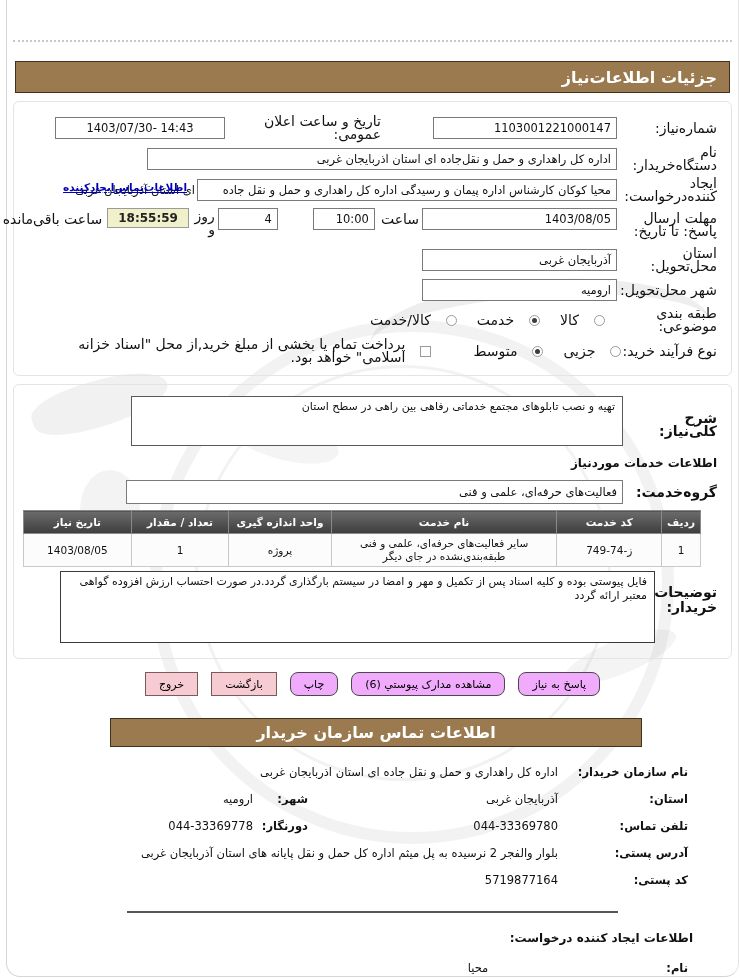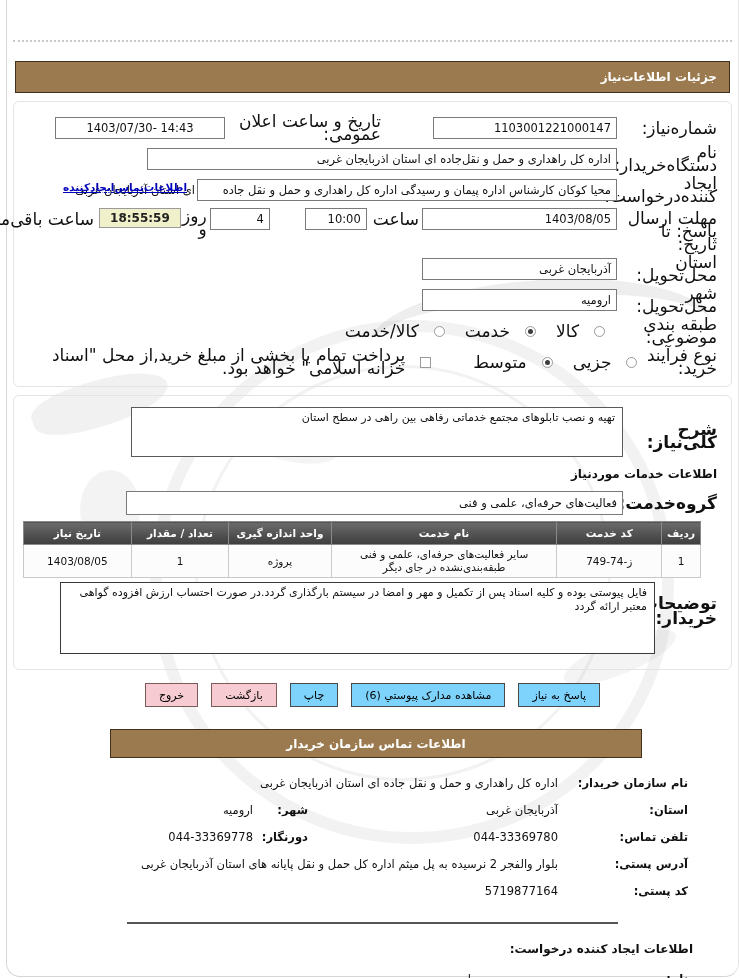--- a/index.html
+++ b/index.html
@@ -19,32 +19,32 @@
   .wm-c2{left:195px;top:365px;width:410px;height:410px;border:3px solid rgba(130,130,130,.10);border-radius:50%;}
   .wm-arc{left:370px;top:280px;width:340px;height:90px;border-top:16px solid rgba(150,150,150,.16);border-radius:50%;transform:rotate(-4deg);}
   .wm-b1{left:30px;top:380px;width:140px;height:46px;background:rgba(120,120,120,.10);border-radius:40% 60% 50% 50%;transform:rotate(-18deg);}
   .wm-b2{left:80px;top:470px;width:60px;height:80px;background:rgba(120,120,120,.09);border-radius:50%;}
   .wm-b3{left:230px;top:420px;width:110px;height:40px;background:rgba(120,120,120,.08);border-radius:50%;transform:rotate(14deg);}
   .wm-b4{left:560px;top:640px;width:120px;height:34px;background:rgba(120,120,120,.08);border-radius:50%;transform:rotate(-22deg);}
 
   .top-strip{height:40px;margin:0 6px;border-bottom:2px dotted #c8c8c8;}
   .bar{
     background:#9a7a4e;border:1px solid #40301c;color:#fff;
-    font-size:12px;font-weight:bold;
+    font-size:16px;font-weight:bold;
     display:flex;align-items:center;
   }
   .main-bar{height:30px;margin:19px 8px 0;padding:0 12px;}
   .contact-bar{height:27px;width:530px;margin:22px 96px 0 0;justify-content:center;}
 
   .panel{border:1px solid #e4e4e4;border-radius:6px;background:transparent;}
   .panel-top{margin:8px 6px 0;padding:8px 4px 6px;}
   .panel-mid{margin:8px 6px 0;padding:6px 4px 10px;}
 
   .frow{display:flex;align-items:center;margin:5px 10px;min-height:24px;}
-  .lbl{font-size:17px;line-height:13px;}
+  .lbl{font-size:14px;line-height:13px;}
   .lbl-w{width:100px;flex-shrink:0;}
   .b{font-weight:bold;}
   .ibox{
     height:22px;border:1px solid #7a7a7a;background:#fff;font-size:11.5px;
     display:flex;align-items:center;padding:0 5px;box-sizing:border-box;flex-shrink:0;
   }
   .num{direction:ltr;unicode-bidi:isolate;}
   .tarea{border:1px solid #5a5a5a;background:#fff;font-size:11px;padding:3px 7px;box-sizing:border-box;line-height:14px;}
 
   .glitch{position:relative;width:140px;height:18px;flex-shrink:0;}
@@ -63,21 +63,21 @@
     background:linear-gradient(#6b6b6b,#3e3e3e);color:#fff;font-size:10.5px;font-weight:bold;
     border:1px solid #8a8a8a;padding:5px 2px;
   }
   table.svc td{
     background:#fcfcfc;font-size:10.5px;border:1px solid #c9c9c9;padding:3px 4px;text-align:center;line-height:13px;
   }
   .col-row{width:38px}.col-code{width:102px}.col-name{width:220px}.col-unit{width:100px}.col-qty{width:95px}.col-date{width:105px}
 
   .btns{display:flex;justify-content:center;gap:13px;margin:13px 0 0;}
   .btn{height:24px;border:1px solid #4a4a4a;font-size:11px;display:flex;align-items:center;padding:0 13px;cursor:pointer;font-family:inherit;}
-  .btn-green{background:#7dd3fc;}
+  .btn-green{background:#f0abfc;border-radius:8px;}
   .btn-pink{background:#f6ccd2;border-color:#7a5a5a;}
 
   .crow{display:flex;align-items:flex-start;padding-left:10px;margin:0 50px 13px 0;font-size:11.5px;}
   .clabel{font-weight:bold;width:130px;flex-shrink:0;}
   .clabel2{font-weight:bold;width:55px;flex-shrink:0;}
   .cval{width:250px;flex-shrink:0;}
   .cval-flex{flex:1;}
   .cval-c{width:160px;text-align:center;flex-shrink:0;}
   .sep{border:none;border-top:2px solid #555;margin:24px 120px 18px;}
   .sec-head{font-weight:bold;font-size:12px;margin:0 45px 16px 0;}

